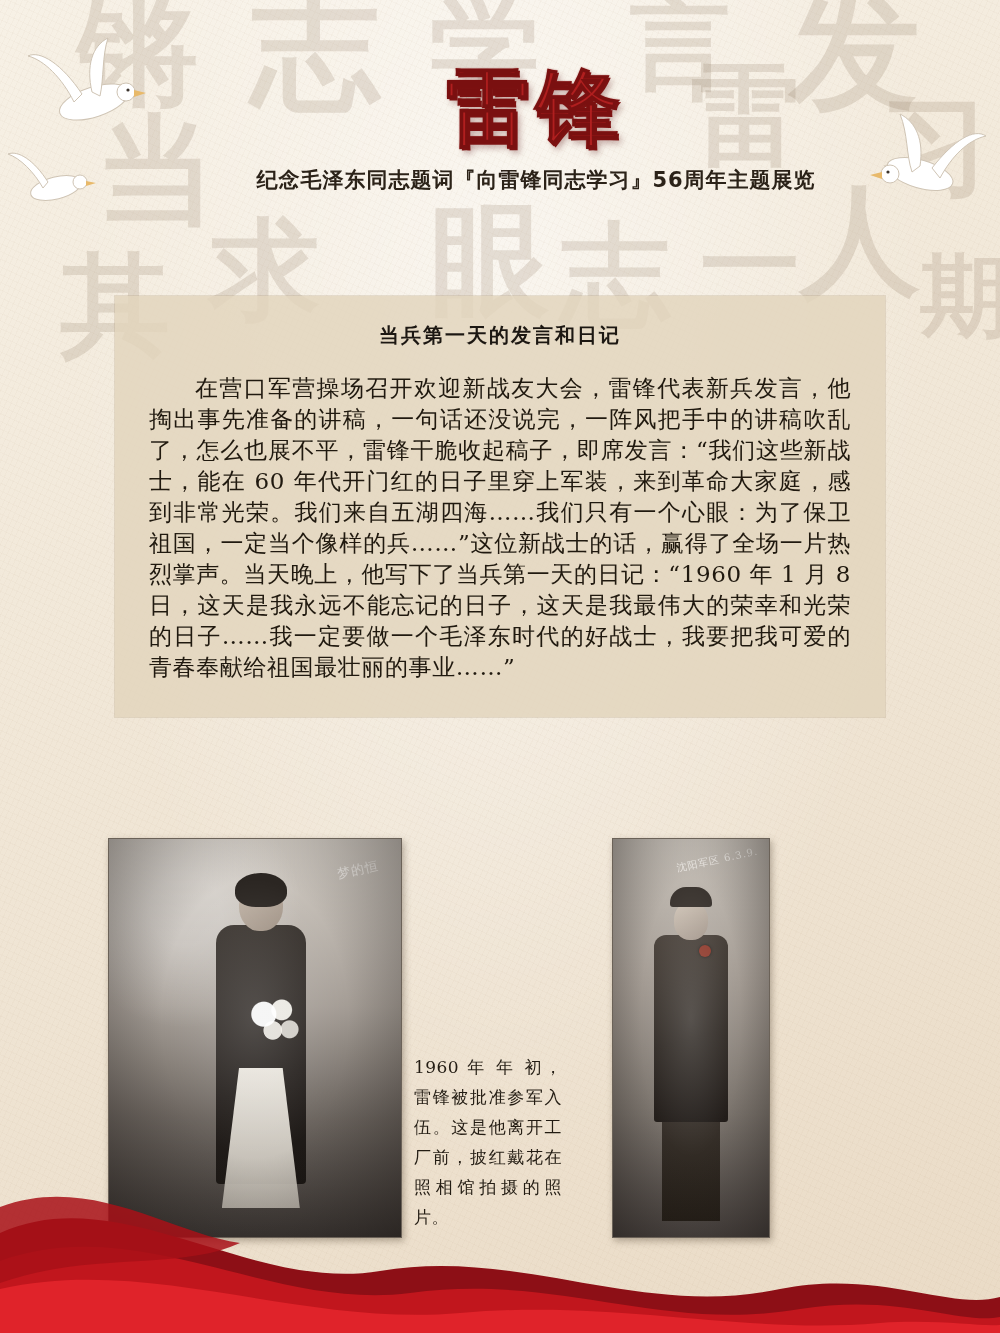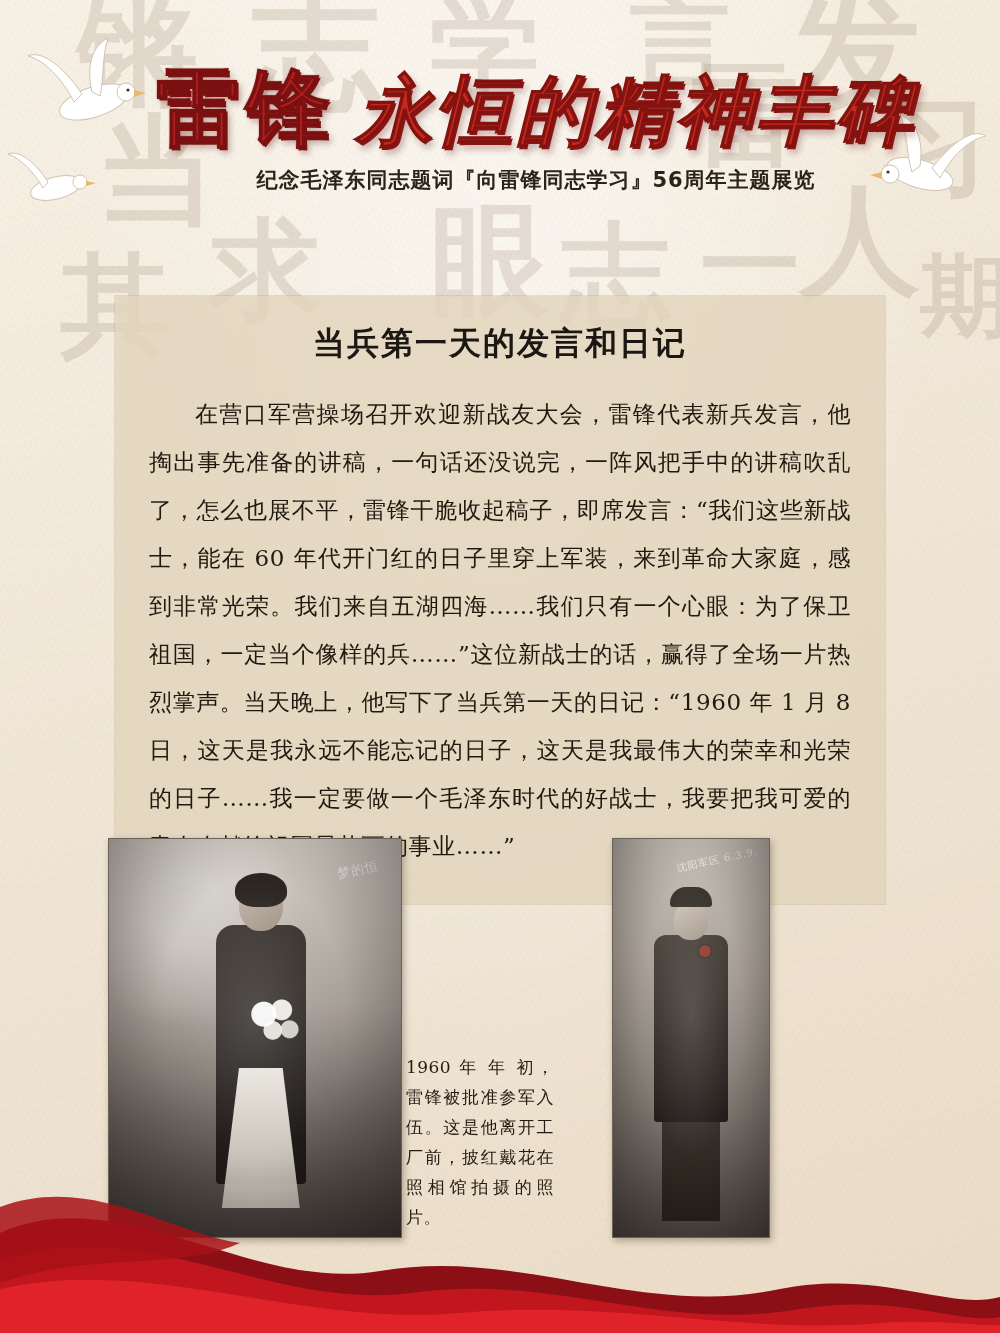--- a/index.html
+++ b/index.html
@@ -113,30 +113,30 @@
     top: 296px;
     width: 770px;
     box-sizing: border-box;
     padding: 26px 34px 34px 34px;
     background: rgba(226, 212, 188, 0.82);
     box-shadow: 0 0 0 1px rgba(170,150,120,0.25);
   }
   .article-title {
     text-align: center;
     font-family: "DejaVu Sans", "Liberation Sans", sans-serif;
-    font-size: 32px;
+    font-size: 20px;
     font-weight: bold;
     color: #1c1712;
     letter-spacing: 2px;
     margin-bottom: 24px;
   }
   .article-body {
     font-family: "DejaVu Serif", "Liberation Serif", serif;
     font-size: 23px;
-    line-height: 48px;
+    line-height: 31px;
     color: #20190f;
     text-align: justify;
     text-indent: 2em;
     letter-spacing: 0.6px;
   }
 
   
   .photos {
     position: absolute;
     left: 0;
@@ -267,21 +267,21 @@
 
   .photo-caption {
     font-family: "DejaVu Serif", "Liberation Serif", serif;
     font-size: 17px;
     line-height: 30px;
     color: #231c13;
     letter-spacing: 0.4px;
   }
   .caption-left {
     width: 148px;
-    margin-left: 4px;
+    margin-left: 12px;
     margin-bottom: 6px;
     text-align: justify;
   }
   .caption-right {
     width: 132px;
     margin-left: 14px;
     margin-bottom: 6px;
     text-align: justify;
   }
 
@@ -347,21 +347,20 @@
       <ellipse cx="50" cy="52" rx="26" ry="11" transform="rotate(-14 50 52)"></ellipse>
       <path d="M42 46 C28 24 12 14 2 18 C14 22 28 36 37 52 Z"></path>
       <circle cx="74" cy="46" r="7"></circle>
       <path d="M80 45 l10 2 -10 3 z" fill="#e8b96a" stroke="none"></path>
     </g>
   </svg>
 
   <div class="header">
     <div class="title-row">
       <span class="title-main">雷锋</span>
-      <span class="title-sub">永恒的精神丰碑</span>
     </div>
     <div class="subtitle">纪念毛泽东同志题词『向雷锋同志学习』56周年主题展览</div>
   </div>
 
   <div class="article-card">
     <div class="article-title">当兵第一天的发言和日记</div>
     <div class="article-body">在营口军营操场召开欢迎新战友大会，雷锋代表新兵发言，他掏出事先准备的讲稿，一句话还没说完，一阵风把手中的讲稿吹乱了，怎么也展不平，雷锋干脆收起稿子，即席发言：“我们这些新战士，能在 60 年代开门红的日子里穿上军装，来到革命大家庭，感到非常光荣。我们来自五湖四海……我们只有一个心眼：为了保卫祖国，一定当个像样的兵……”这位新战士的话，赢得了全场一片热烈掌声。当天晚上，他写下了当兵第一天的日记：“1960 年 1 月 8 日，这天是我永远不能忘记的日子，这天是我最伟大的荣幸和光荣的日子……我一定要做一个毛泽东时代的好战士，我要把我可爱的青春奉献给祖国最壮丽的事业……”</div>
   </div>
 
   <div class="photos">

